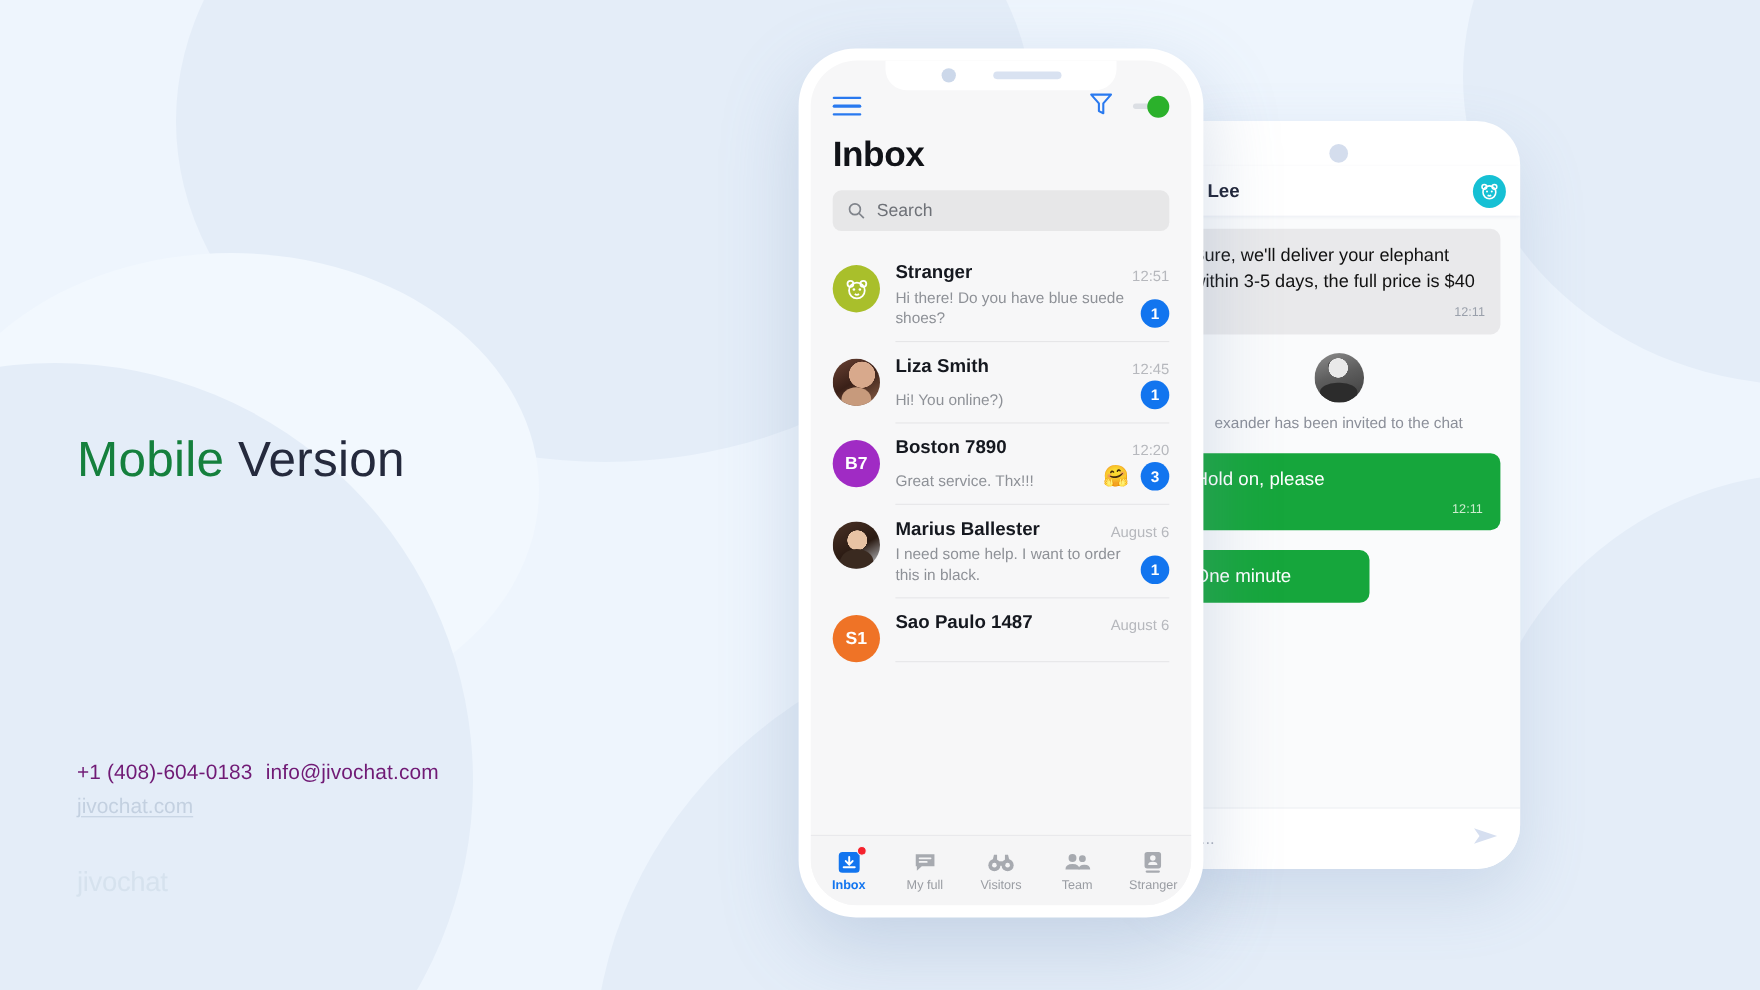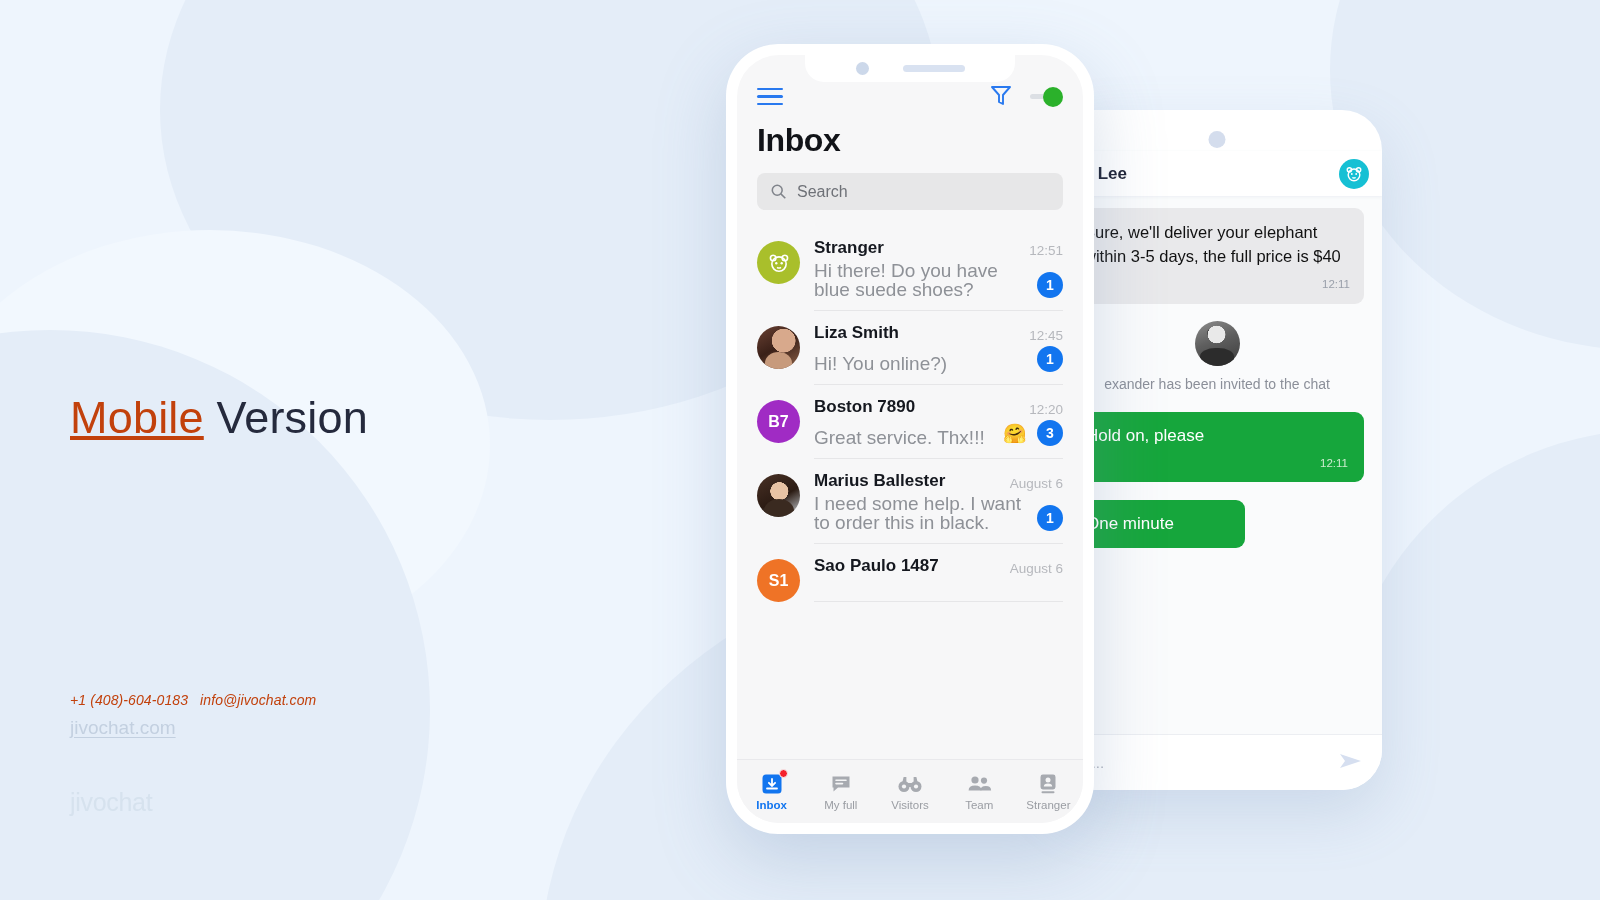--- a/index.html
+++ b/index.html
@@ -21,25 +21,25 @@
   .blob-white{ background:#f2f8fe; }
   .blob-w1   { width:560px; height:430px; left:-70px; top:230px; }
 
   
   .left-col { position:absolute; left:70px; top:0; width:560px; height:900px; z-index:3; }
   .headline {
     position:absolute; top:392px; left:0;
     font-size:45px; font-weight:400; letter-spacing:0.2px;
     color:#252a3d; white-space:nowrap;
   }
-  .headline .accent { color:#c2410c;text-decoration:underline; }
+  .headline .accent { color:#15803d; }
 
   .contact { position:absolute; top:692px; left:0; }
   .contact-line1 {
-    font-size:14px; color:#c2410c; letter-spacing:0.1px; white-space:nowrap;font-style:italic;
+    font-size:19px; color:#701a75; letter-spacing:0.1px; white-space:nowrap;
   }
   .contact-line1 .gap { display:inline-block; width:12px; }
   .contact-site {
     display:inline-block; margin-top:9px;
     font-size:19px; color:#c3d0e0;
     text-underline-offset:3px;
   }
   .brand-logo {
     position:absolute; top:788px; left:0;
     font-size:25px; color:#d6e2ee; letter-spacing:-0.3px; font-weight:400;
@@ -162,21 +162,21 @@
   .chat-item .av {
     width:43px; height:43px; border-radius:50%; flex:none; margin-top:3px;
     display:flex; align-items:center; justify-content:center;
     color:#fff; font-size:16px; font-weight:600;
   }
   .item-main { flex:1; min-width:0; padding-bottom:11px; border-bottom:1px solid #e6e6e8; }
   .item-top { display:flex; align-items:flex-end; justify-content:space-between; gap:8px; }
   .item-name { font-size:17px; font-weight:700; color:#15181f; }
   .item-time { font-size:13.5px; color:#b6b8bd; white-space:nowrap; padding-top:3px; }
   .item-bottom { display:flex; align-items:flex-end; justify-content:space-between; gap:8px; margin-top:3px; }
-  .item-msg { font-size:19px; line-height:19px; color:#8e9197; }
+  .item-msg { font-size:14px; line-height:19px; color:#8e9197; }
   .item-right { display:flex; align-items:center; gap:10px; flex:none; padding-bottom:1px; }
   .emoji { font-size:19px; }
   .badge {
     width:26px; height:26px; border-radius:50%; background:#1275ef;
     color:#fff; font-size:14px; font-weight:600;
     display:flex; align-items:center; justify-content:center; flex:none;
   }
   .badge.faded { background:#eceef1; color:#e2e5e9; }
 
   .avatar-photo-liza {

